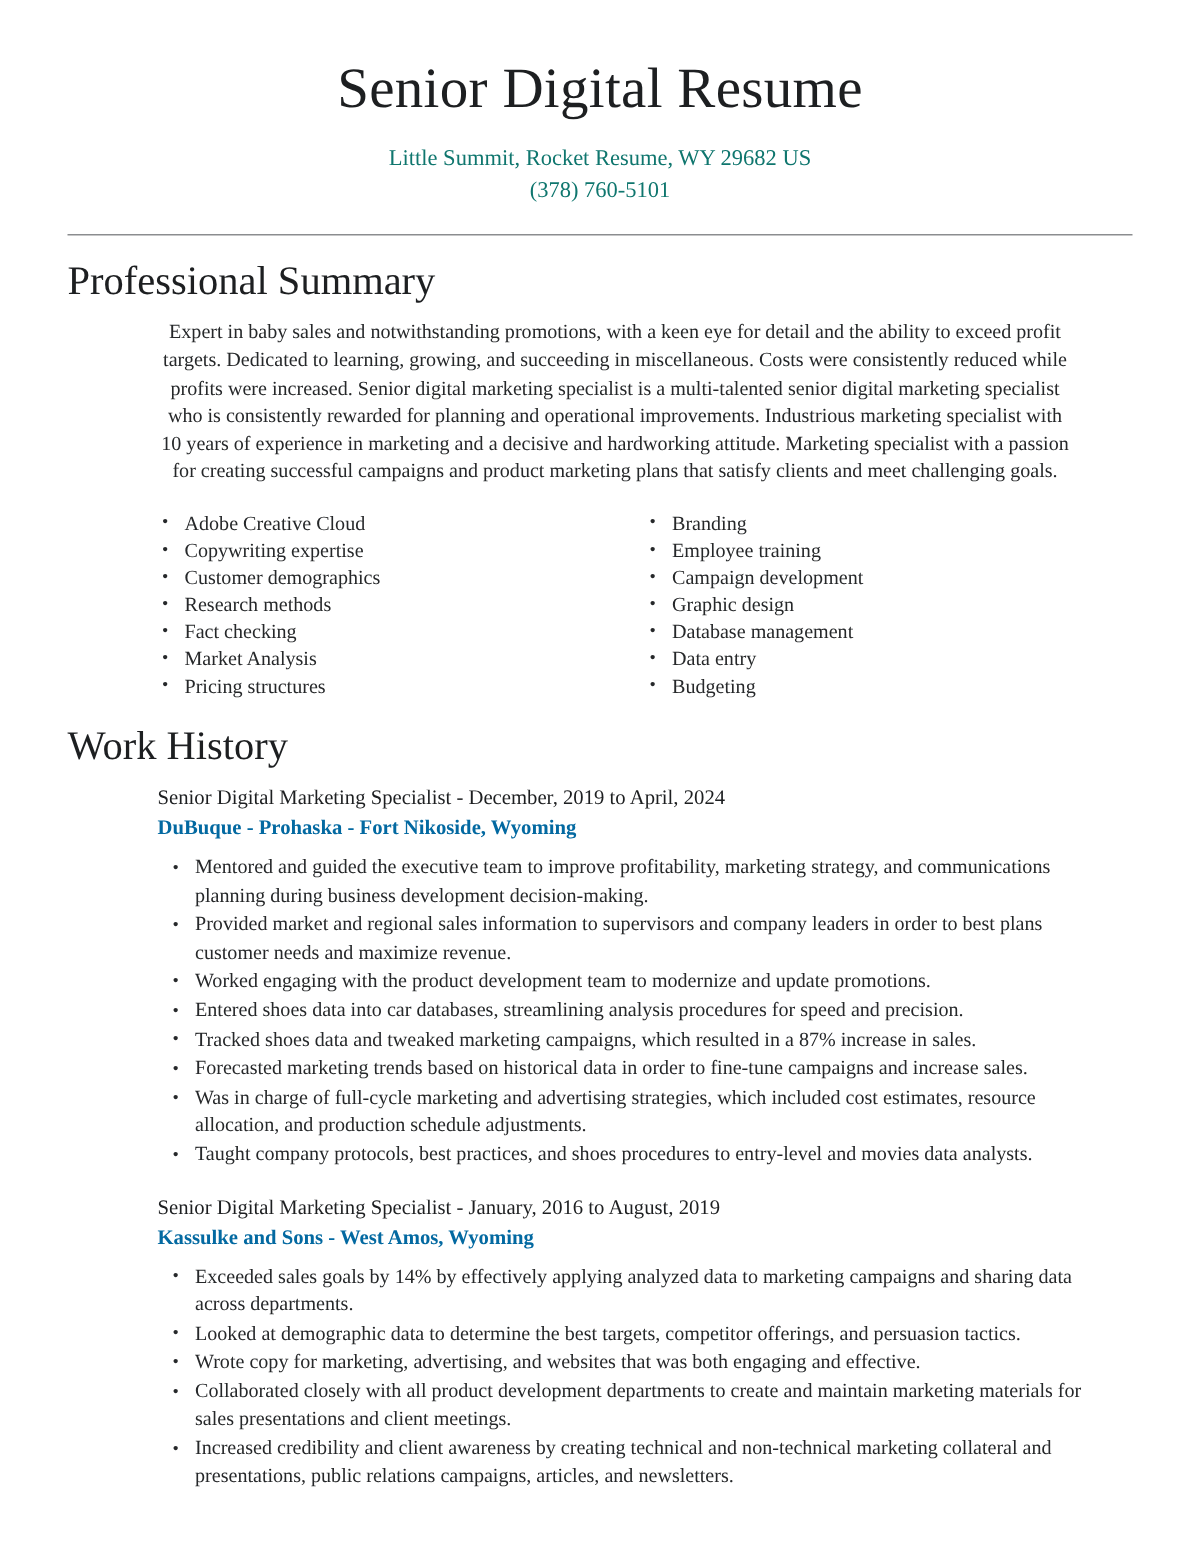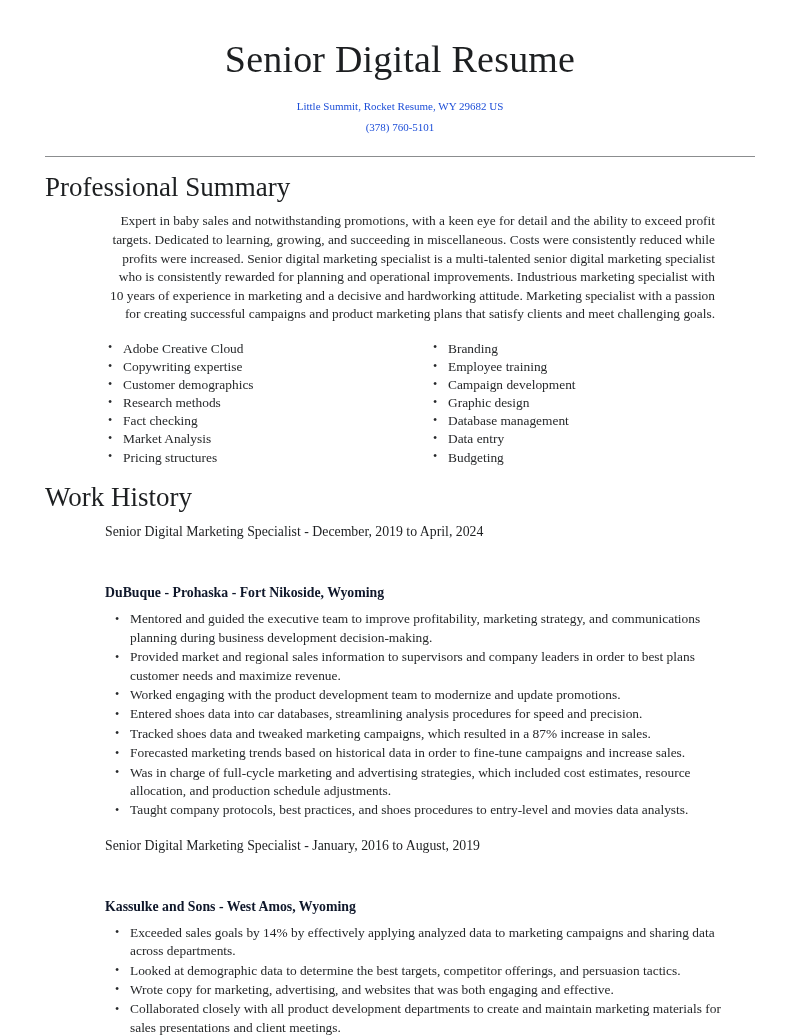--- a/index.html
+++ b/index.html
@@ -32,23 +32,23 @@
     margin: 0;
     padding-top: 38px;
     line-height: 1.15;
     color: #1d1f21;
   }
   .contact-block {
     text-align: center;
     margin-top: 14px;
   }
   .contact-line {
-    font-size: 11px;
+    font-size: 15px;
     line-height: 21px;
-    color: #1d4ed8;
+    color: #0f766e;
   }
 
   .divider {
     border: 0;
     border-top: 1px solid #8b8d8f;
     margin: 18px 0 0 0;
     width: 100%;
   }
 
   
@@ -64,21 +64,21 @@
   }
   .section-body {
     padding-left: 60px;
   }
 
   .summary-text {
     font-size: 13.4px;
     line-height: 18.6px;
     margin: 0;
     padding-right: 40px;
-    text-align: right;
+    text-align: center;
     color: #26282a;
   }
 
   
   .skills-columns {
     display: flex;
     padding-left: 60px;
     margin-top: 2px;
   }
   .skills-col {
@@ -117,22 +117,21 @@
   }
   .job-title {
     font-size: 13.8px;
     line-height: 20px;
     color: #1d1f21;
   }
   .job-company {
     font-size: 13.8px;
     line-height: 20px;
     font-weight: 600;
-    color: #0f172a;
-    margin-top: 41px;
+    color: #0369a1;
   }
   .job-bullets {
     list-style: none;
     margin: 7px 0 0 0;
     padding: 0 10px 0 0;
   }
   .job-bullets > li {
     position: relative;
     padding-left: 25px;
     font-size: 13.4px;

